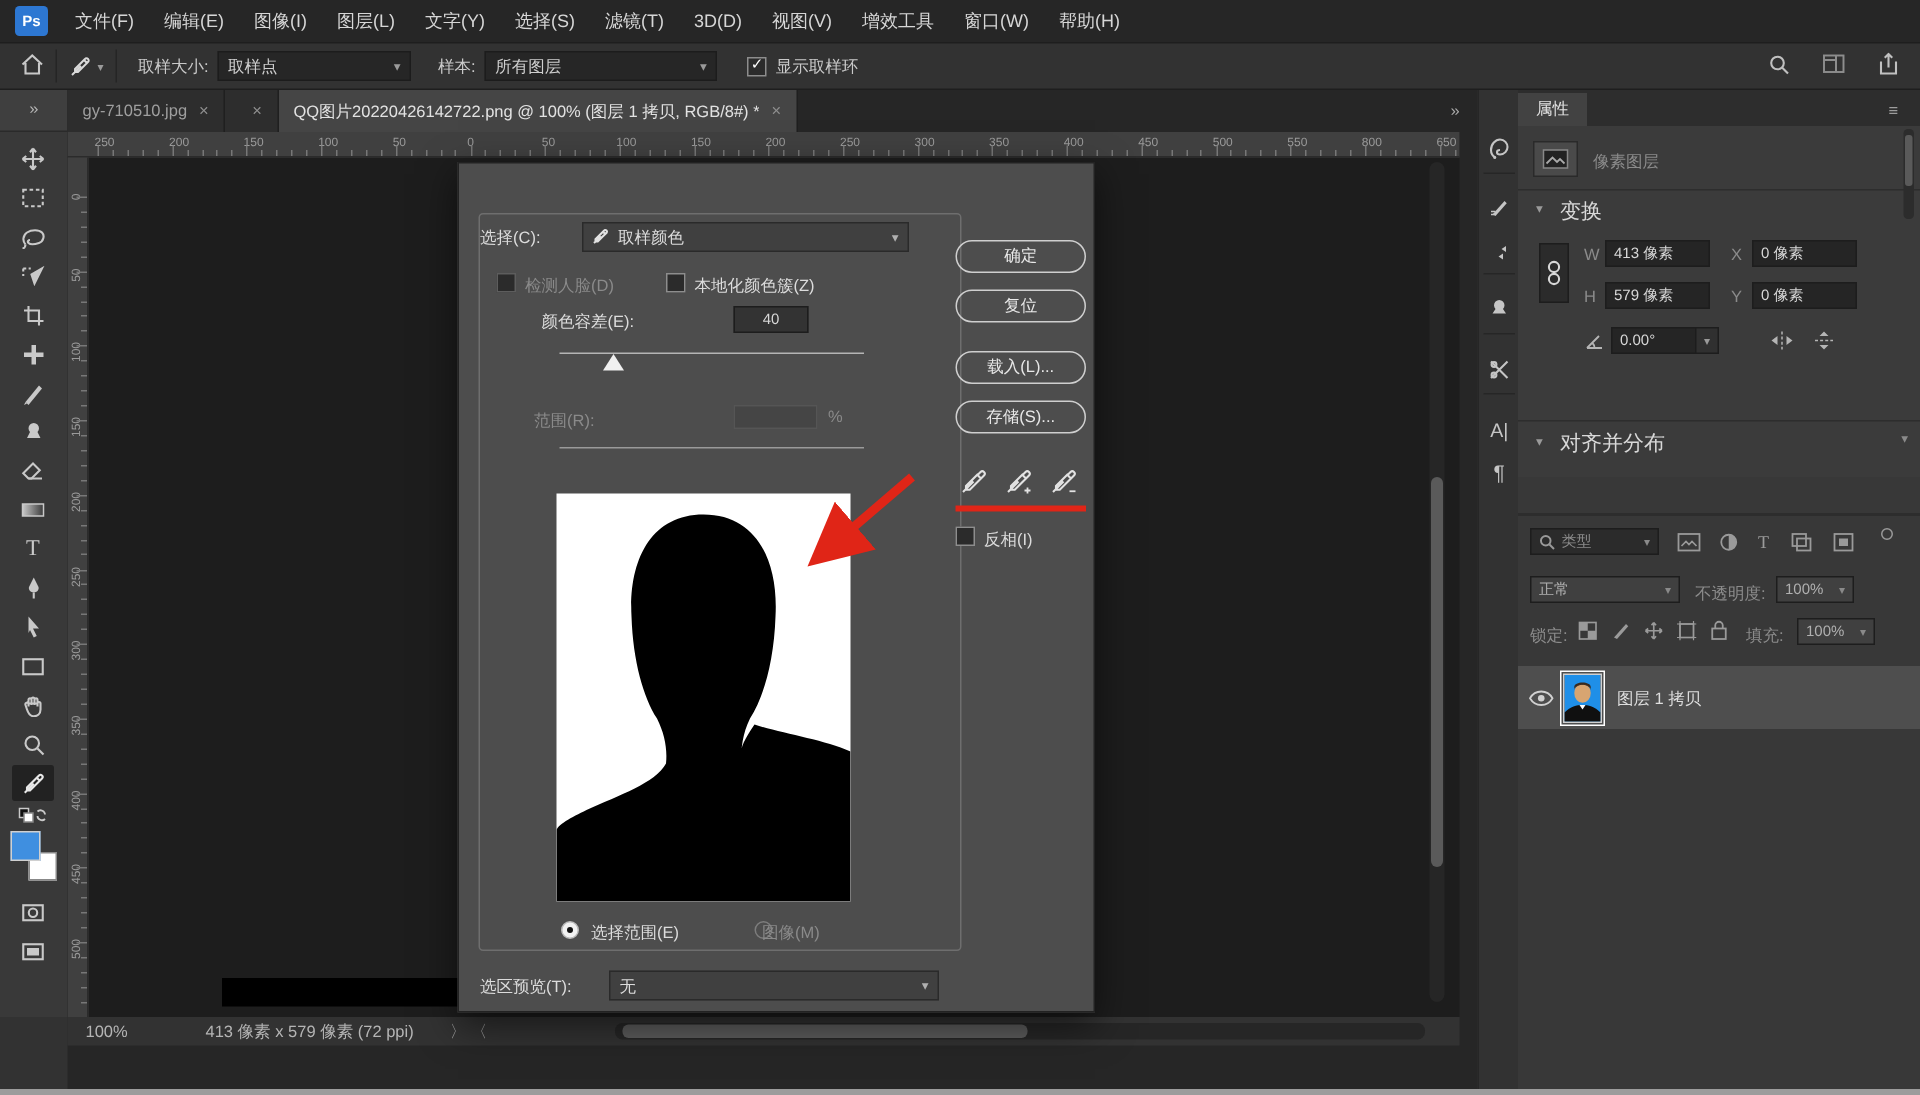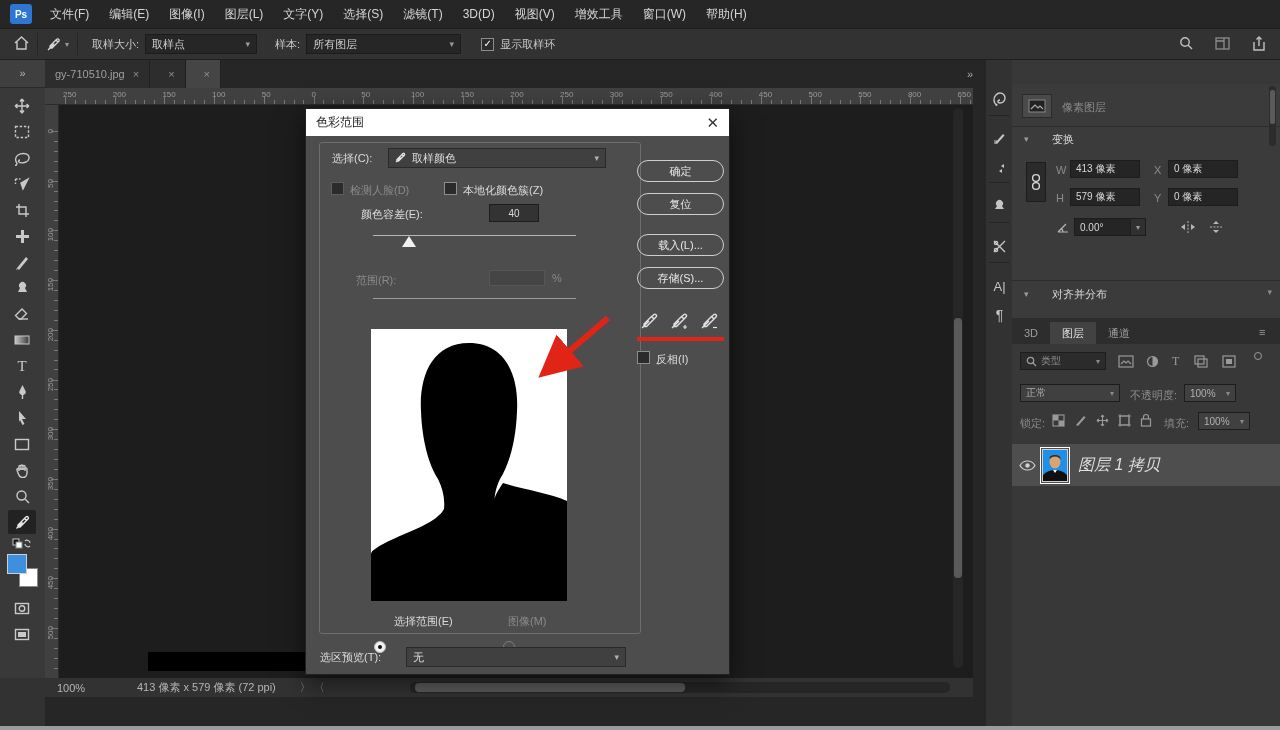--- a/index.html
+++ b/index.html
@@ -72,26 +72,26 @@
 
   
   #rightpanels { left:1012px; top:60px; width:268px; height:666px; background:#383838; }
   .pan-tabs { position:relative; height:26px; background:#2d2d2d; display:flex; align-items:flex-end; }
   .pan-tab { padding:0 12px; height:22px; line-height:22px; color:#9d9d9d; font-size:11px; }
   .pan-tab.active { background:#424242; color:#e2e2e2; }
   .hamb { position:absolute; right:8px; top:8px; width:13px; color:#9d9d9d; font-size:11px; letter-spacing:0; }
   .ninput { background:#252525; border:1px solid #1d1d1d; height:18px; color:#d8d8d8;
     display:flex; align-items:center; padding:0 5px; font-size:10px; }
   .glabel { color:#8b8b8b; }
-  .sect-head { color:#d8d8d8; font-size:11px;margin-left:12px; }
+  .sect-head { color:#d8d8d8; font-size:14px; }
   .layer-row { position:absolute; left:0; width:268px; height:42px; display:flex; align-items:center; }
   .layer-row.sel { background:#4e4e4e; }
   .eye { width:30px; display:flex; justify-content:center; }
   .lthumb { width:26px; height:33px; border:1px solid #d0d0d0; margin-right:10px; }
-  .lname { color:#dedede; font-size:16px;font-style:italic; }
+  .lname { color:#dedede; font-size:11px; }
 
   
   #dialog { left:305px; top:108px; width:425px; height:567px; background:#4d4d4d;
     border:1px solid #222; box-shadow:0 8px 24px rgba(0,0,0,.55); }
   #dlg-title { height:27px; background:#fff; display:flex; align-items:center; padding:0 10px; color:#222; font-size:12px; }
   #dlg-close { margin-left:auto; color:#333; font-size:15px; }
   #dlg-group { position:absolute; left:13px; top:33px; width:322px; height:492px; border:1px solid #6e6e6e; border-radius:3px; }
   .dlg-label { color:#dcdcdc; font-size:11px; }
   .dlg-dim { color:#8a8a8a; font-size:11px; }
   .dlg-dd { background:#404040; border:1px solid #2a2a2a; height:20px; display:flex; align-items:center;
@@ -135,21 +135,21 @@
     </span>
     <span class="opt-sep"></span>
     <span style="display:flex;align-items:center">
       <svg width="16" height="16" viewBox="0 0 16 16">
           <path d="M2 14l6-6m2-4l2 2-6 6H4v-2l6-6 2 2 1-1a1.5 1.5 0 0 0-2-2l-1 1" stroke="#dadada" fill="none" stroke-width="1.3"></path>
         </svg>
       <span style="color:#9a9a9a;font-size:8px;margin-left:3px">▾</span>
     </span>
     <span class="opt-sep"></span>
     <span style="margin:0 6px;color:#c9c9c9">取样大小:</span>
-    <span class="dd" style="width:112px">
+    <span class="dd" style="width:129px">
       <span>取样点</span>
         <span class="chev">▾</span>
     </span>
     <span style="margin:0 6px 0 18px;color:#c9c9c9">样本:</span>
     <span class="dd" style="width:155px">
       <span>所有图层</span>
         <span class="chev">▾</span>
     </span>
     <span class="cb" style="margin-left:20px">✓</span>
     <span style="margin-left:6px;color:#c9c9c9">显示取样环</span>
@@ -171,20 +171,21 @@
   <div id="toolhead" class="abs">»</div>
   <div id="tabbar" class="abs">
       <div class="tab">
         <span style="overflow: hidden; text-overflow: ellipsis;">gy-710510.jpg</span>
         <span class="x">×</span>
       </div>
       <div class="tab">
         <span class="x">×</span>
       </div>
       <div class="tab active">
+        <span style="overflow: hidden; text-overflow: ellipsis;">QQ图片20220426142722.png @ 100% (图层 1 拷贝, RGB/8#) *</span>
         <span class="x">×</span>
       </div>
     </div>
 
   <div class="abs" style="left:955px;top:60px;width:30px;height:28px;background:#262626;color:#aaa;text-align:center;line-height:28px">»</div>
 
   <div id="toolbar" class="abs">
     <div class="tool" style="top:6px">
         <svg width="16" height="16" viewBox="0 0 16 16">
           <path d="M8 1v14M1 8h14M8 1l-2 2.5M8 1l2 2.5M8 15l-2-2.5M8 15l2-2.5M1 8l2.5-2M1 8l2.5 2M15 8l-2.5-2M15 8l-2.5 2"></path>
@@ -536,20 +537,24 @@
           <circle cx="4" cy="11" r="1.6"></circle>
         </svg>
       </div>
     <div class="dock-sep" style="top:202px"></div>
     <div class="dock-ic" style="top:216px;font-size:13px">A|</div>
     <div class="dock-ic" style="top:244px;font-size:14px">¶</div>
   </div>
 
   <div id="rightpanels" class="abs">
 
+    <div class="pan-tabs" style="height:24px">
+      <span class="pan-tab active">属性</span>
+      <span class="hamb">≡</span>
+    </div>
     <div class="abs" style="left:0;top:24px;width:268px;height:196px;background:#3b3b3b">
       <div class="abs" style="left:10px;top:10px;width:30px;height:24px;background:#4a4a4a;border:1px solid #2a2a2a;display:flex;align-items:center;justify-content:center">
         <svg width="18" height="14" viewBox="0 0 18 14">
             <rect x="1" y="1" width="16" height="12" fill="#222" stroke="#888" stroke-width="1"></rect>
             <path d="M3 10l4-4 3 3 2-2 3 3" stroke="#aaa" fill="none" stroke-width="1.2"></path>
           </svg>
       </div>
       <span class="abs glabel" style="left:50px;top:16px">像素图层</span>
       <div class="abs" style="left:0;top:42px;width:268px;height:1px;background:#2d2d2d"></div>
       <span class="abs" style="left:12px;top:50px;color:#9a9a9a;font-size:9px">▾</span>
@@ -690,27 +695,23 @@
               <path d="M10 20l2 3 2-3z" fill="#fff"></path>
             </svg>
         </span>
         <span class="lname">图层 1 拷贝</span>
       </div>
 
     </div>
   </div>
 
   <div id="dialog" class="abs">
-    <div id="dlg-title">
-      <span>色彩范围</span>
-      <span id="dlg-close">✕</span>
-    </div>
     <div id="dlg-group"></div>
 
-    <span class="abs dlg-label" style="left:26px;top:42px">选择(C):</span>
+    <span class="abs dlg-label" style="left:14px;top:42px">选择(C):</span>
     <div class="abs dlg-dd" style="left:82px;top:39px;width:218px">
       <span class="drop-ic" style="margin-right:5px"><svg width="12" height="12" viewBox="0 0 12 12">
             <path d="M1 11l4.5-4.5m1.5-3l1.5 1.5-5 5H2v-1.5l5-5 1.5 1.5 1-1a1.1 1.1 0 0 0-1.5-1.5l-1 1"></path>
           </svg></span>
       <span>取样颜色</span>
       <span style="margin-left:auto;color:#b0b0b0;font-size:9px">▾</span>
     </div>
 
     <span class="abs cb dis" style="left:25px;top:73px"></span>
     <span class="abs dlg-dim" style="left:44px;top:74px">检测人脸(D)</span>

